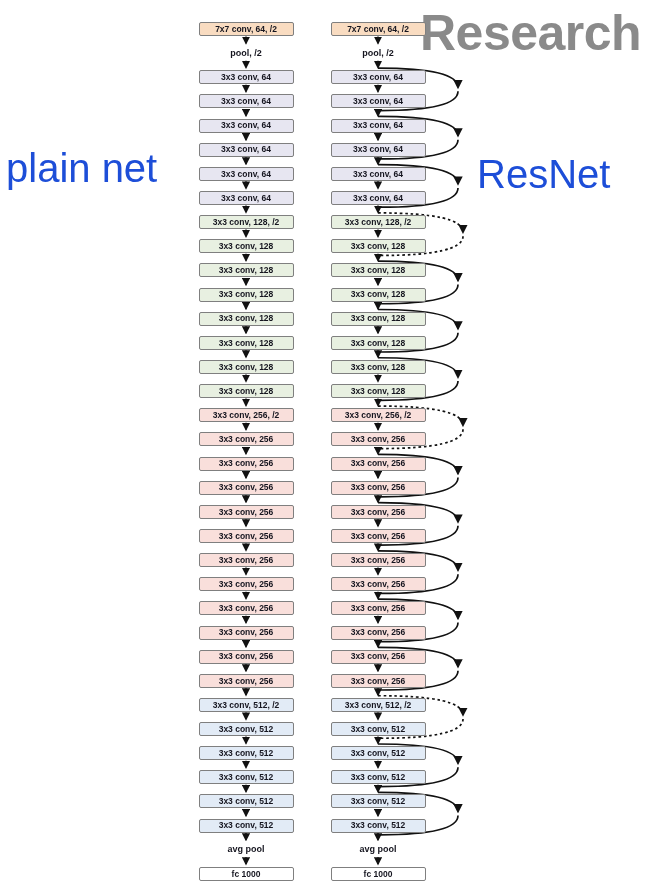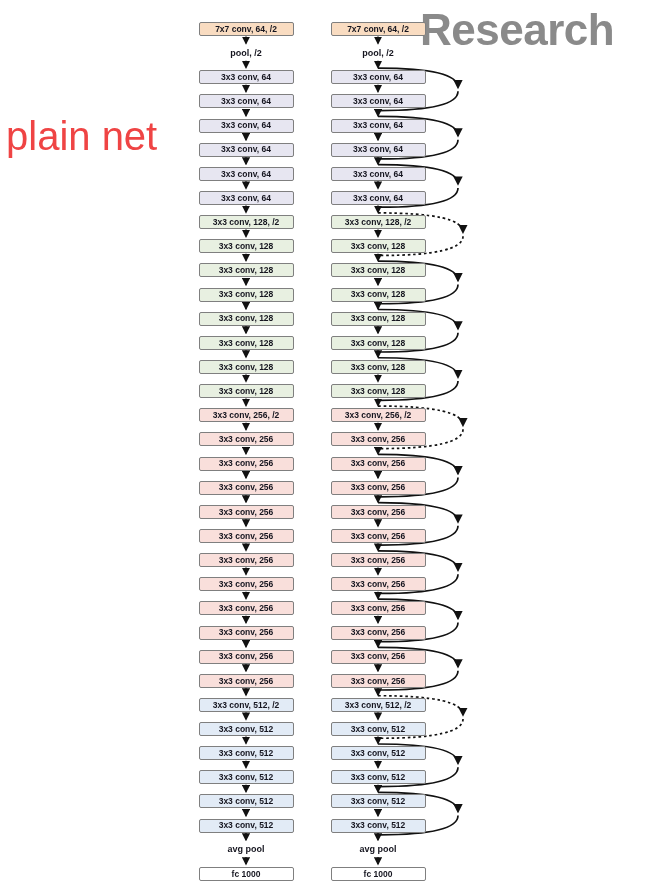--- a/index.html
+++ b/index.html
@@ -1,39 +1,40 @@
 <!DOCTYPE html>
 <html><head>
 <meta charset="utf-8">
 <style>
   html,body{margin:0;padding:0;background:#ffffff;}
   body{width:672px;height:889px;font-family:"Liberation Sans",sans-serif;}
   .canvas{position:relative;width:672px;height:889px;background:#ffffff;overflow:hidden;}
-  .side-label{position:absolute;font-size:40px;color:#ef4444;white-space:nowrap;line-height:1.1;}
+  .side-label{position:absolute;font-size:40px;color:#1d4ed8;white-space:nowrap;line-height:1.1;margin-top:32px;}
   .side-label.left{left:6px;top:114px;}
   .side-label.right{left:477px;top:120px;}
   .logo{position:absolute;left:420px;top:6px;line-height:1;}
   .logo-top{font-size:19px;margin-left:8px;letter-spacing:0.2px;}
-  .logo-bottom{font-size:44px;font-weight:bold;margin-top:2px;letter-spacing:-0.5px;}
+  .logo-bottom{font-size:50px;font-weight:bold;margin-top:2px;letter-spacing:-0.5px;}
   #connector-layer{position:absolute;left:0;top:0;pointer-events:none;}
   .col{position:absolute;left:0;top:0;width:672px;height:889px;pointer-events:none;}
   .layer-box{position:absolute;width:95px;height:14px;box-sizing:border-box;
     border:1.2px solid #7F7F7F;border-radius:2px;display:flex;align-items:center;
     justify-content:center;font-size:8.5px;font-weight:bold;color:#15151f;
     line-height:1;white-space:nowrap;}
   .layer-text{position:absolute;width:95px;height:14px;display:flex;align-items:center;
     justify-content:center;font-size:9px;font-weight:bold;color:#15151f;line-height:1;}
 </style>
 </head>
 <body>
 
 <div class="canvas">
 
   <div class="side-label left">plain net</div>
 
+  <div class="side-label right">ResNet</div>
 
   <div class="logo" style="color: rgb(138, 138, 138);">
     <div class="logo-bottom">Research</div>
   </div>
 
   <svg id="connector-layer" width="672" height="889" viewBox="0 0 672 889">
     <defs>
       <marker id="ah" viewBox="0 0 10 10" refX="8" refY="5" markerWidth="5.5" markerHeight="5.5" orient="auto-start-reverse">
         <path d="M 0 0 L 10 5 L 0 10 z" fill="#111111"></path>
       </marker>

